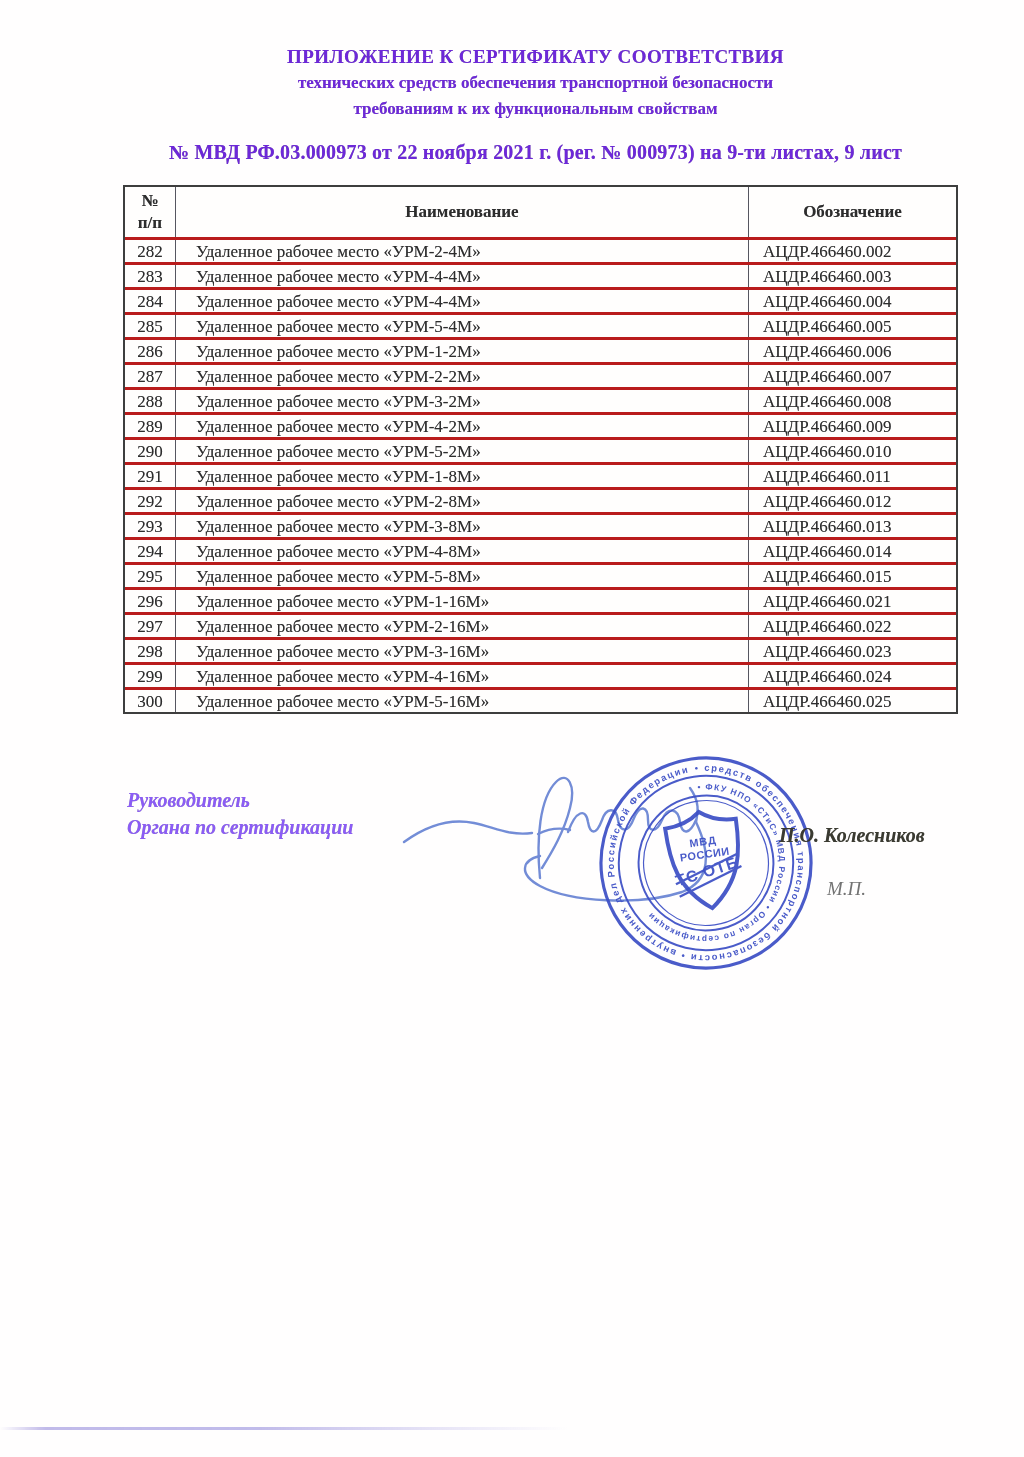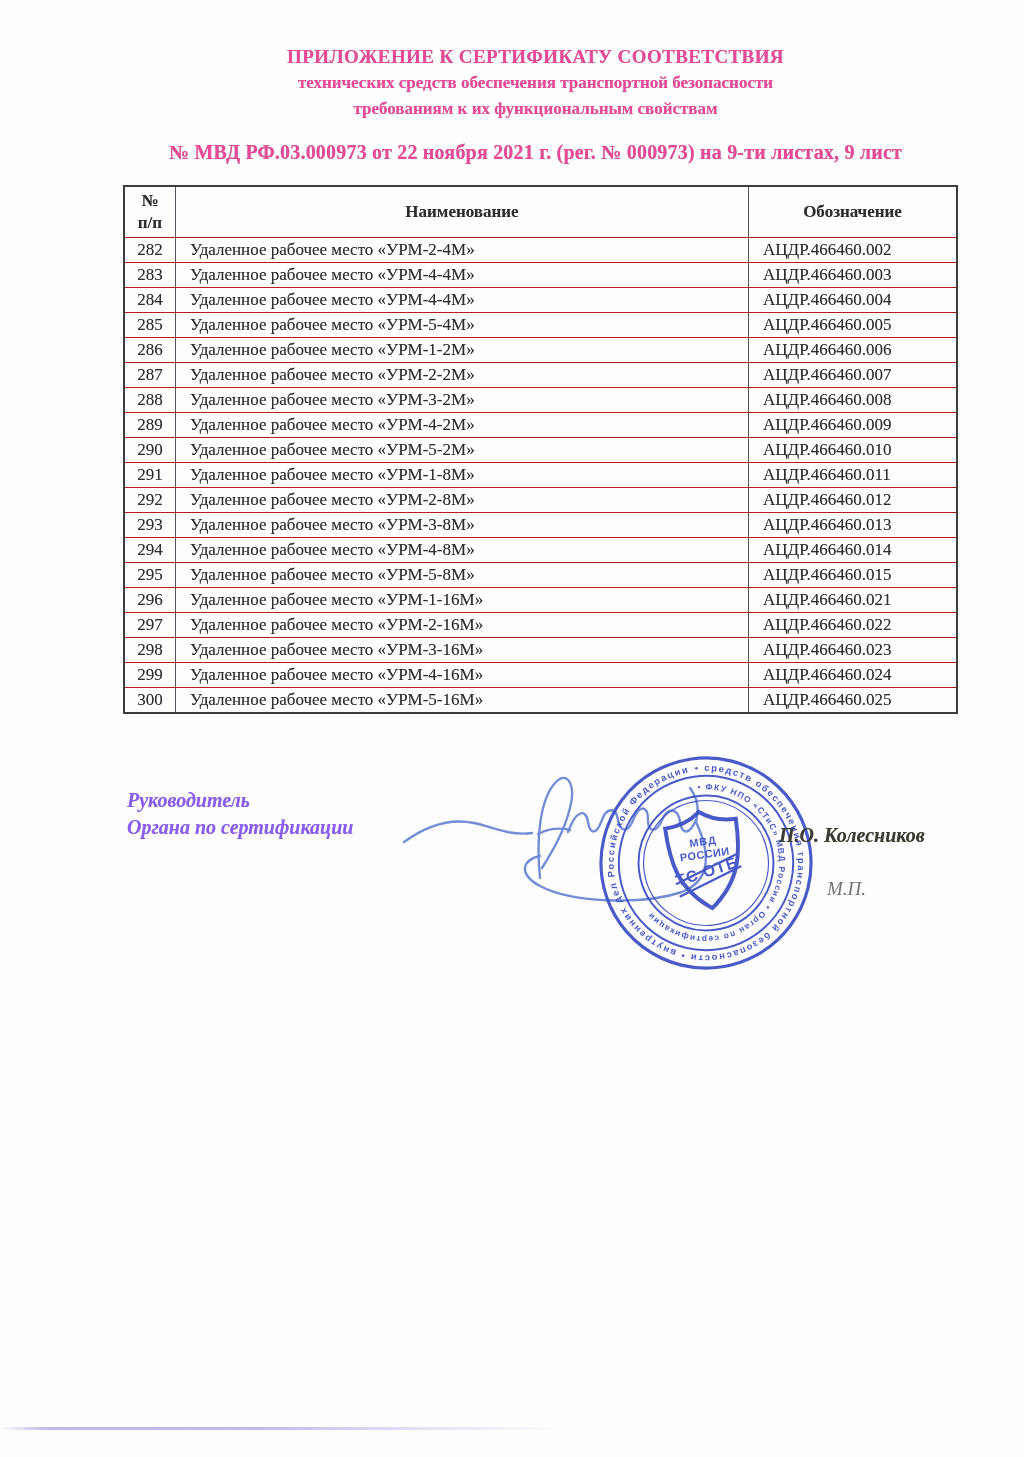--- a/index.html
+++ b/index.html
@@ -2,31 +2,31 @@
 <html><head>
 <meta charset="utf-8">
 <style>
   * { margin:0; padding:0; box-sizing:border-box; }
   html,body { background:#ffffff; }
   body { width:1024px; height:1457px; position:relative; font-family:"Liberation Serif", serif; color:#2d2d2d; overflow:hidden; }
 
   .page { position:absolute; inset:0; background:#fffefe; }
 
   
-  .doc-header { position:absolute; top:46px; left:0; width:100%; text-align:center; color:#ec4899;padding-left:47px; }
+  .doc-header { position:absolute; top:46px; left:0; width:100%; text-align:center; color:#6d28d9;padding-left:47px; }
   .title-main { font-size:19px; font-weight:bold; letter-spacing:0.4px; text-shadow:0 0 0.6px rgba(30,30,40,.45); }
   .title-sub  { font-size:17px; font-weight:bold; line-height:23px; margin-top:3px; text-shadow:0 0 0.6px rgba(30,30,40,.4); }
   .cert-line  { font-size:20px; font-weight:bold; margin-top:21px; letter-spacing:0.2px; text-shadow:0 0 0.6px rgba(30,30,40,.45); }
 
   
   .items-table { position:absolute; left:123px; top:185px; width:835px; border:2px solid #3e3e3e; background:#fffefd; }
-  .trow { display:flex; height:25px; line-height:24px; border-top:1px solid #b91c1c; font-size:17px; }
+  .trow { display:flex; height:25px; line-height:24px; border-top:3px solid #b91c1c; font-size:17px; }
   .trow.thead { height:50px; border-top:none; font-weight:bold; }
   .c1 { width:50px; text-align:center; flex:0 0 auto; }
-  .c2 { flex:1 1 auto; padding-left:14px; border-left:1px solid #565660; white-space:nowrap; overflow:hidden; }
+  .c2 { flex:1 1 auto; padding-left:20px; border-left:1px solid #565660; white-space:nowrap; overflow:hidden; }
   .c3 { width:208px; flex:0 0 auto; padding-left:14px; border-left:1px solid #565660; white-space:nowrap; }
   .thead .c1 { display:flex; flex-direction:column; justify-content:center; line-height:22px; }
   .thead .c2, .thead .c3 { display:flex; align-items:center; justify-content:center; padding-left:0; text-align:right; }
   .trow, .thead { text-shadow:0 0 0.5px rgba(35,35,45,.4); }
 
   
   .role-title { position:absolute; left:127px; top:787px; font-size:20px; font-weight:bold; font-style:italic; line-height:27px; color:#8b5cf6; text-shadow:0 0 0.6px rgba(50,50,40,.4); }
   .signer-name { position:absolute; left:779px; top:824px; font-size:20px; font-weight:bold; font-style:italic; color:#3a3a31; z-index:5; text-shadow:0 0 0.6px rgba(50,50,40,.4); }
   .seal-mark { position:absolute; left:827px; top:878px; font-size:19px; font-style:italic; color:#737373; z-index:5; }
 

